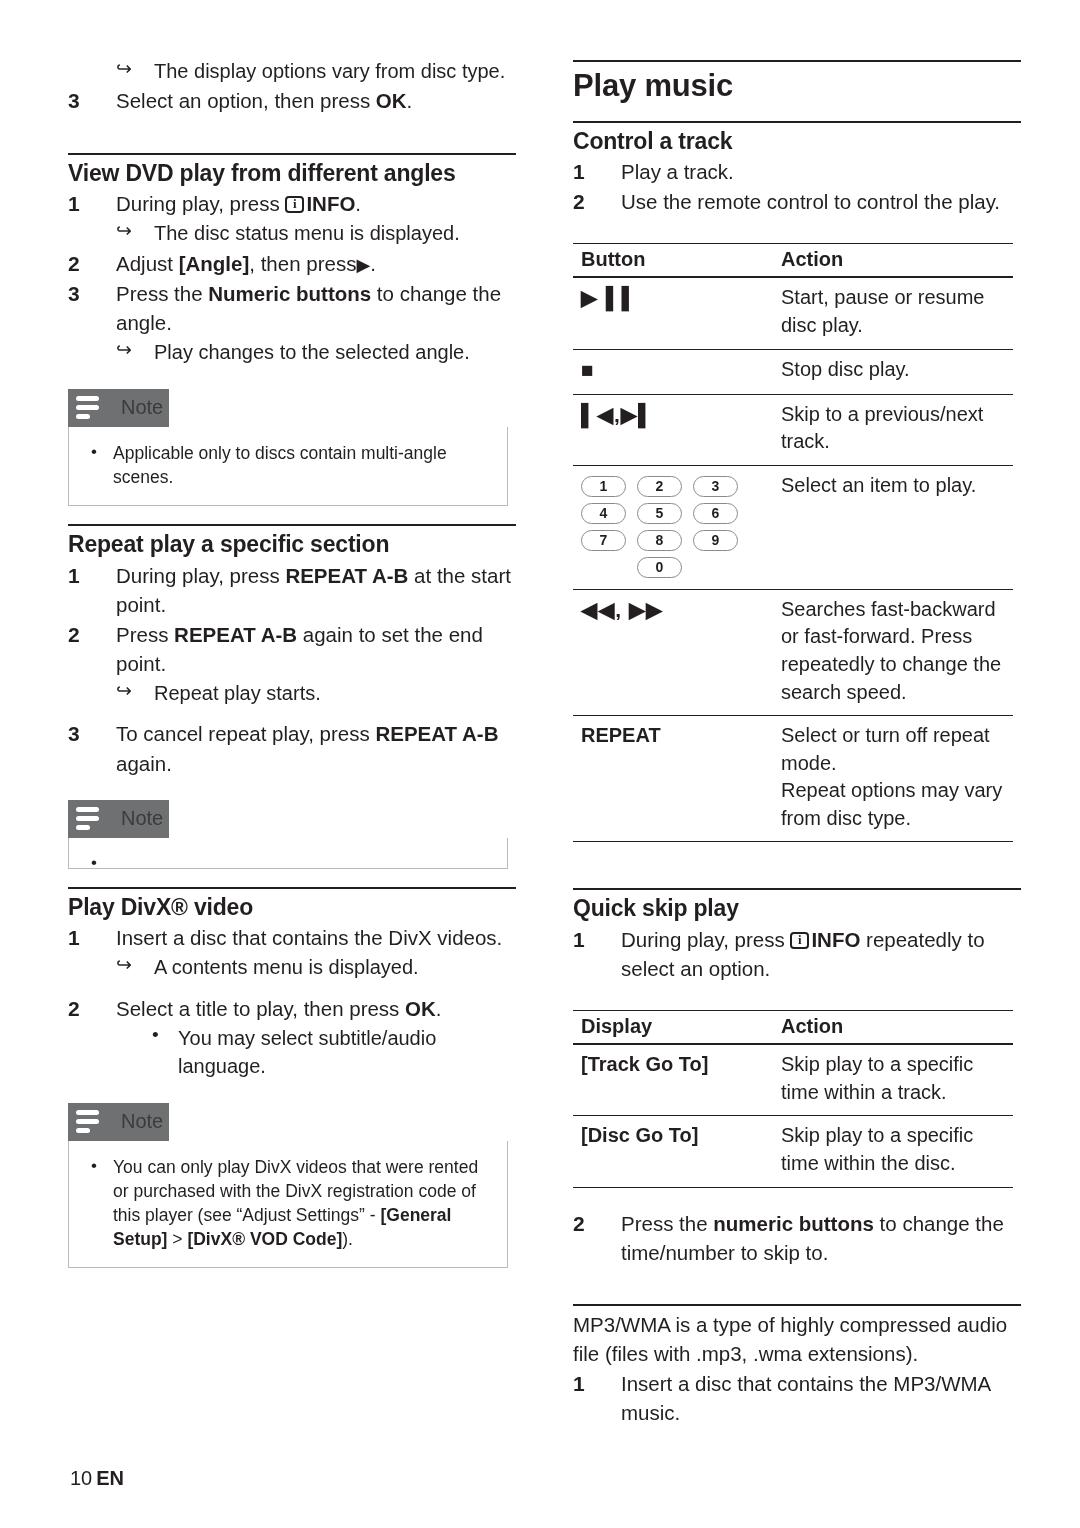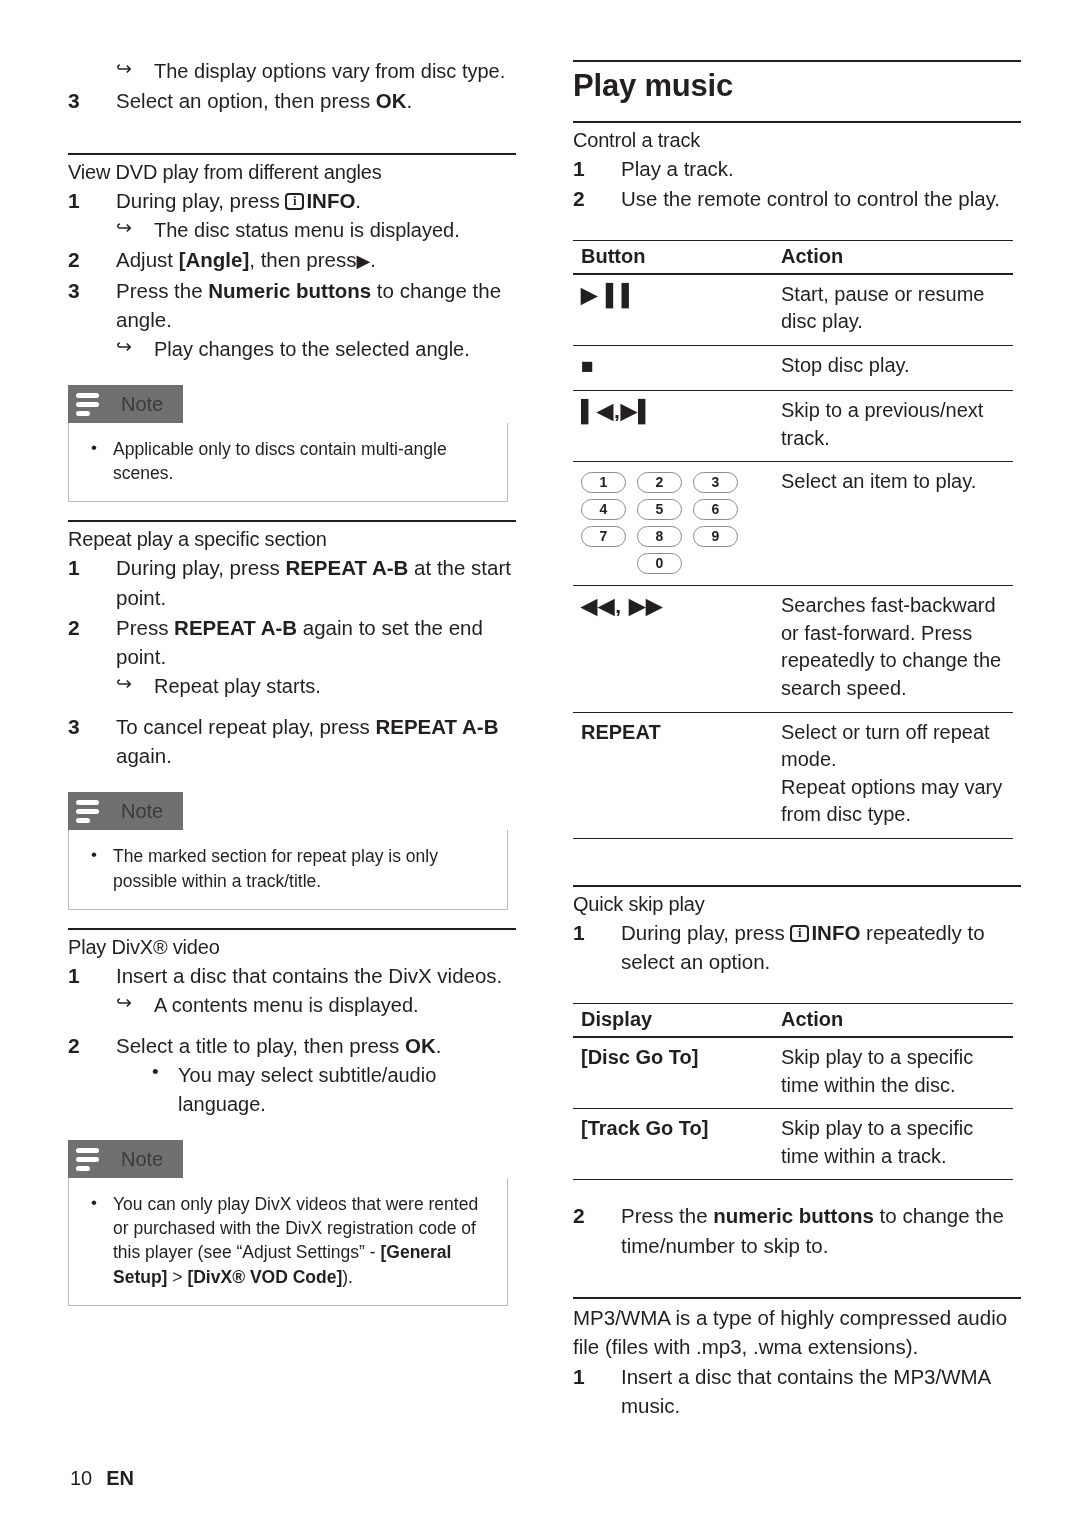--- a/index.html
+++ b/index.html
@@ -32,22 +32,22 @@
 
   
   .h1 {
     font-size: 31px;
     font-weight: bold;
     letter-spacing: -0.2px;
     margin: 6px 0 4px 0;
     line-height: 1.18;
   }
   .h2 {
-    font-size: 20px;
-    font-weight: normal;
+    font-size: 23px;
+    font-weight: bold;
     letter-spacing: -0.2px;
     margin: 5px 0 2px 0;
     line-height: 1.2;
   }
   .rule {
     border-top: 2.4px solid #231f20;
     margin: 16px 0 4px 0;
   }
   .rule.first { margin-top: 4px; }
   .para {
@@ -135,21 +135,21 @@
     border-radius: 2.5px;
   }
   .note-badge i:nth-child(1) { width: 23px; }
   .note-badge i:nth-child(2) { width: 23px; }
   .note-badge i:nth-child(3) { width: 14px; margin-right: 9px; }
   .note-badge-bg {
     background: #6f7072;
     height: 38px;
     display: flex;
     align-items: center;
-    padding-right: 20px;
+    padding-right: 6px;
   }
   .note-title {
     font-size: 20px;
     color: #3b3b3d;
     margin-left: 14px;
     font-weight: 400;
   }
   .note-body {
     border: 1px solid #b9babc;
     border-top: none;
@@ -254,21 +254,21 @@
     line-height: 17px;
   }
 
   
   .footer {
     position: absolute;
     left: 70px;
     bottom: 38px;
     font-size: 20px;
   }
-  .footer .pg { font-weight: 300; margin-right: 14px; }
+  .footer .pg { font-weight: 300; margin-right: 4px; }
   .footer .lang { font-weight: bold; }
 
   .spacer-sm { height: 10px; }
   .spacer-md { height: 20px; }
   .spacer-lg { height: 30px; }
 </style>
 </head>
 <body>
 
 <div class="page">
@@ -359,21 +359,20 @@
             <i></i>
             <i></i>
           </div>
         <div class="note-badge-bg">
           <span class="note-title">Note</span>
         </div>
       </div>
       <div class="note-body">
         <div class="note-li">
           <span class="dot">•</span>
-          <span>The marked section for repeat play is only possible within a track/title.</span>
         </div>
       </div>
     </div>
 
     <div class="rule"></div>
     <div class="h2">Play DivX® video</div>
 
     <div class="step">
       <span class="num">1</span>
       <span>Insert a disc that contains the DivX videos.</span>
@@ -494,26 +493,26 @@
 
     <table class="tbl">
       <thead>
         <tr>
           <th>Display</th>
           <th>Action</th>
         </tr>
       </thead>
       <tbody>
         <tr>
+          <td class="c1 disp">[Track Go To]</td>
+          <td>Skip play to a specific time within a track.</td>
+        </tr>
+        <tr>
           <td class="c1 disp">[Disc Go To]</td>
           <td>Skip play to a specific time within the disc.</td>
-        </tr>
-        <tr>
-          <td class="c1 disp">[Track Go To]</td>
-          <td>Skip play to a specific time within a track.</td>
         </tr>
       </tbody>
     </table>
 
     <div class="spacer-md"></div>
 
     <div class="step">
       <span class="num">2</span>
       <span>Press the </span><b>numeric buttons</b><span> to change the time/number to skip to.</span>
     </div>

